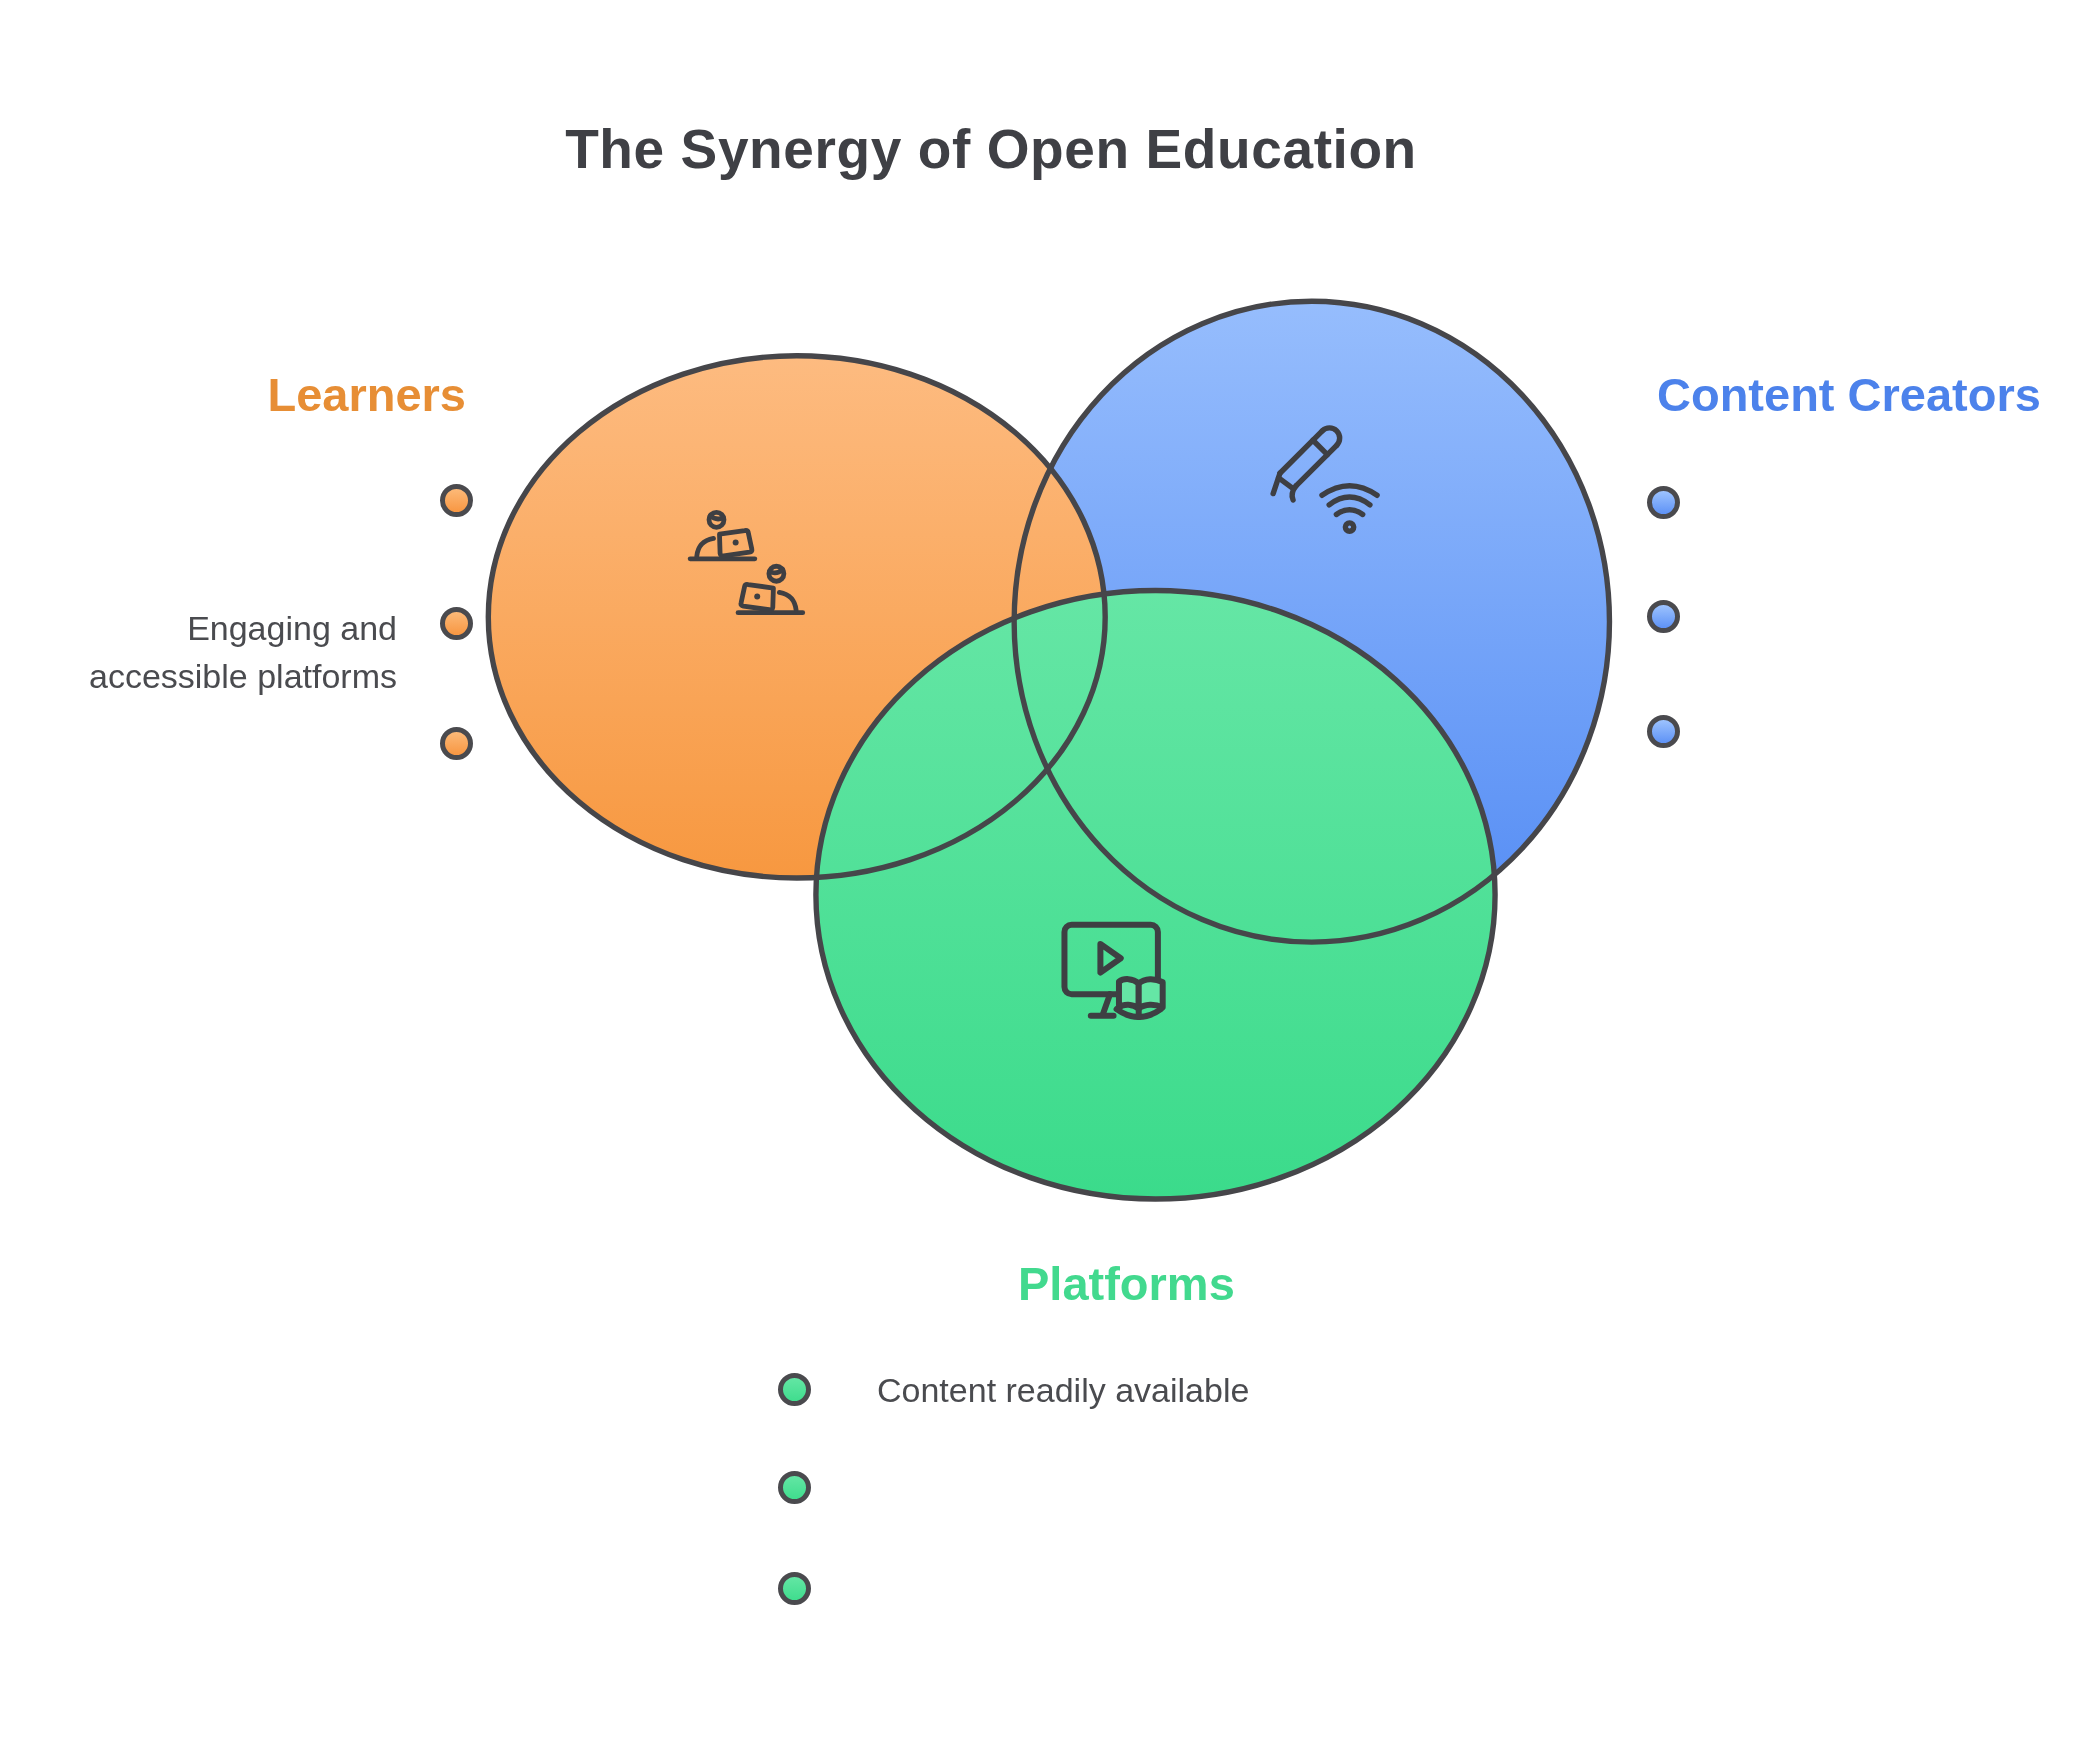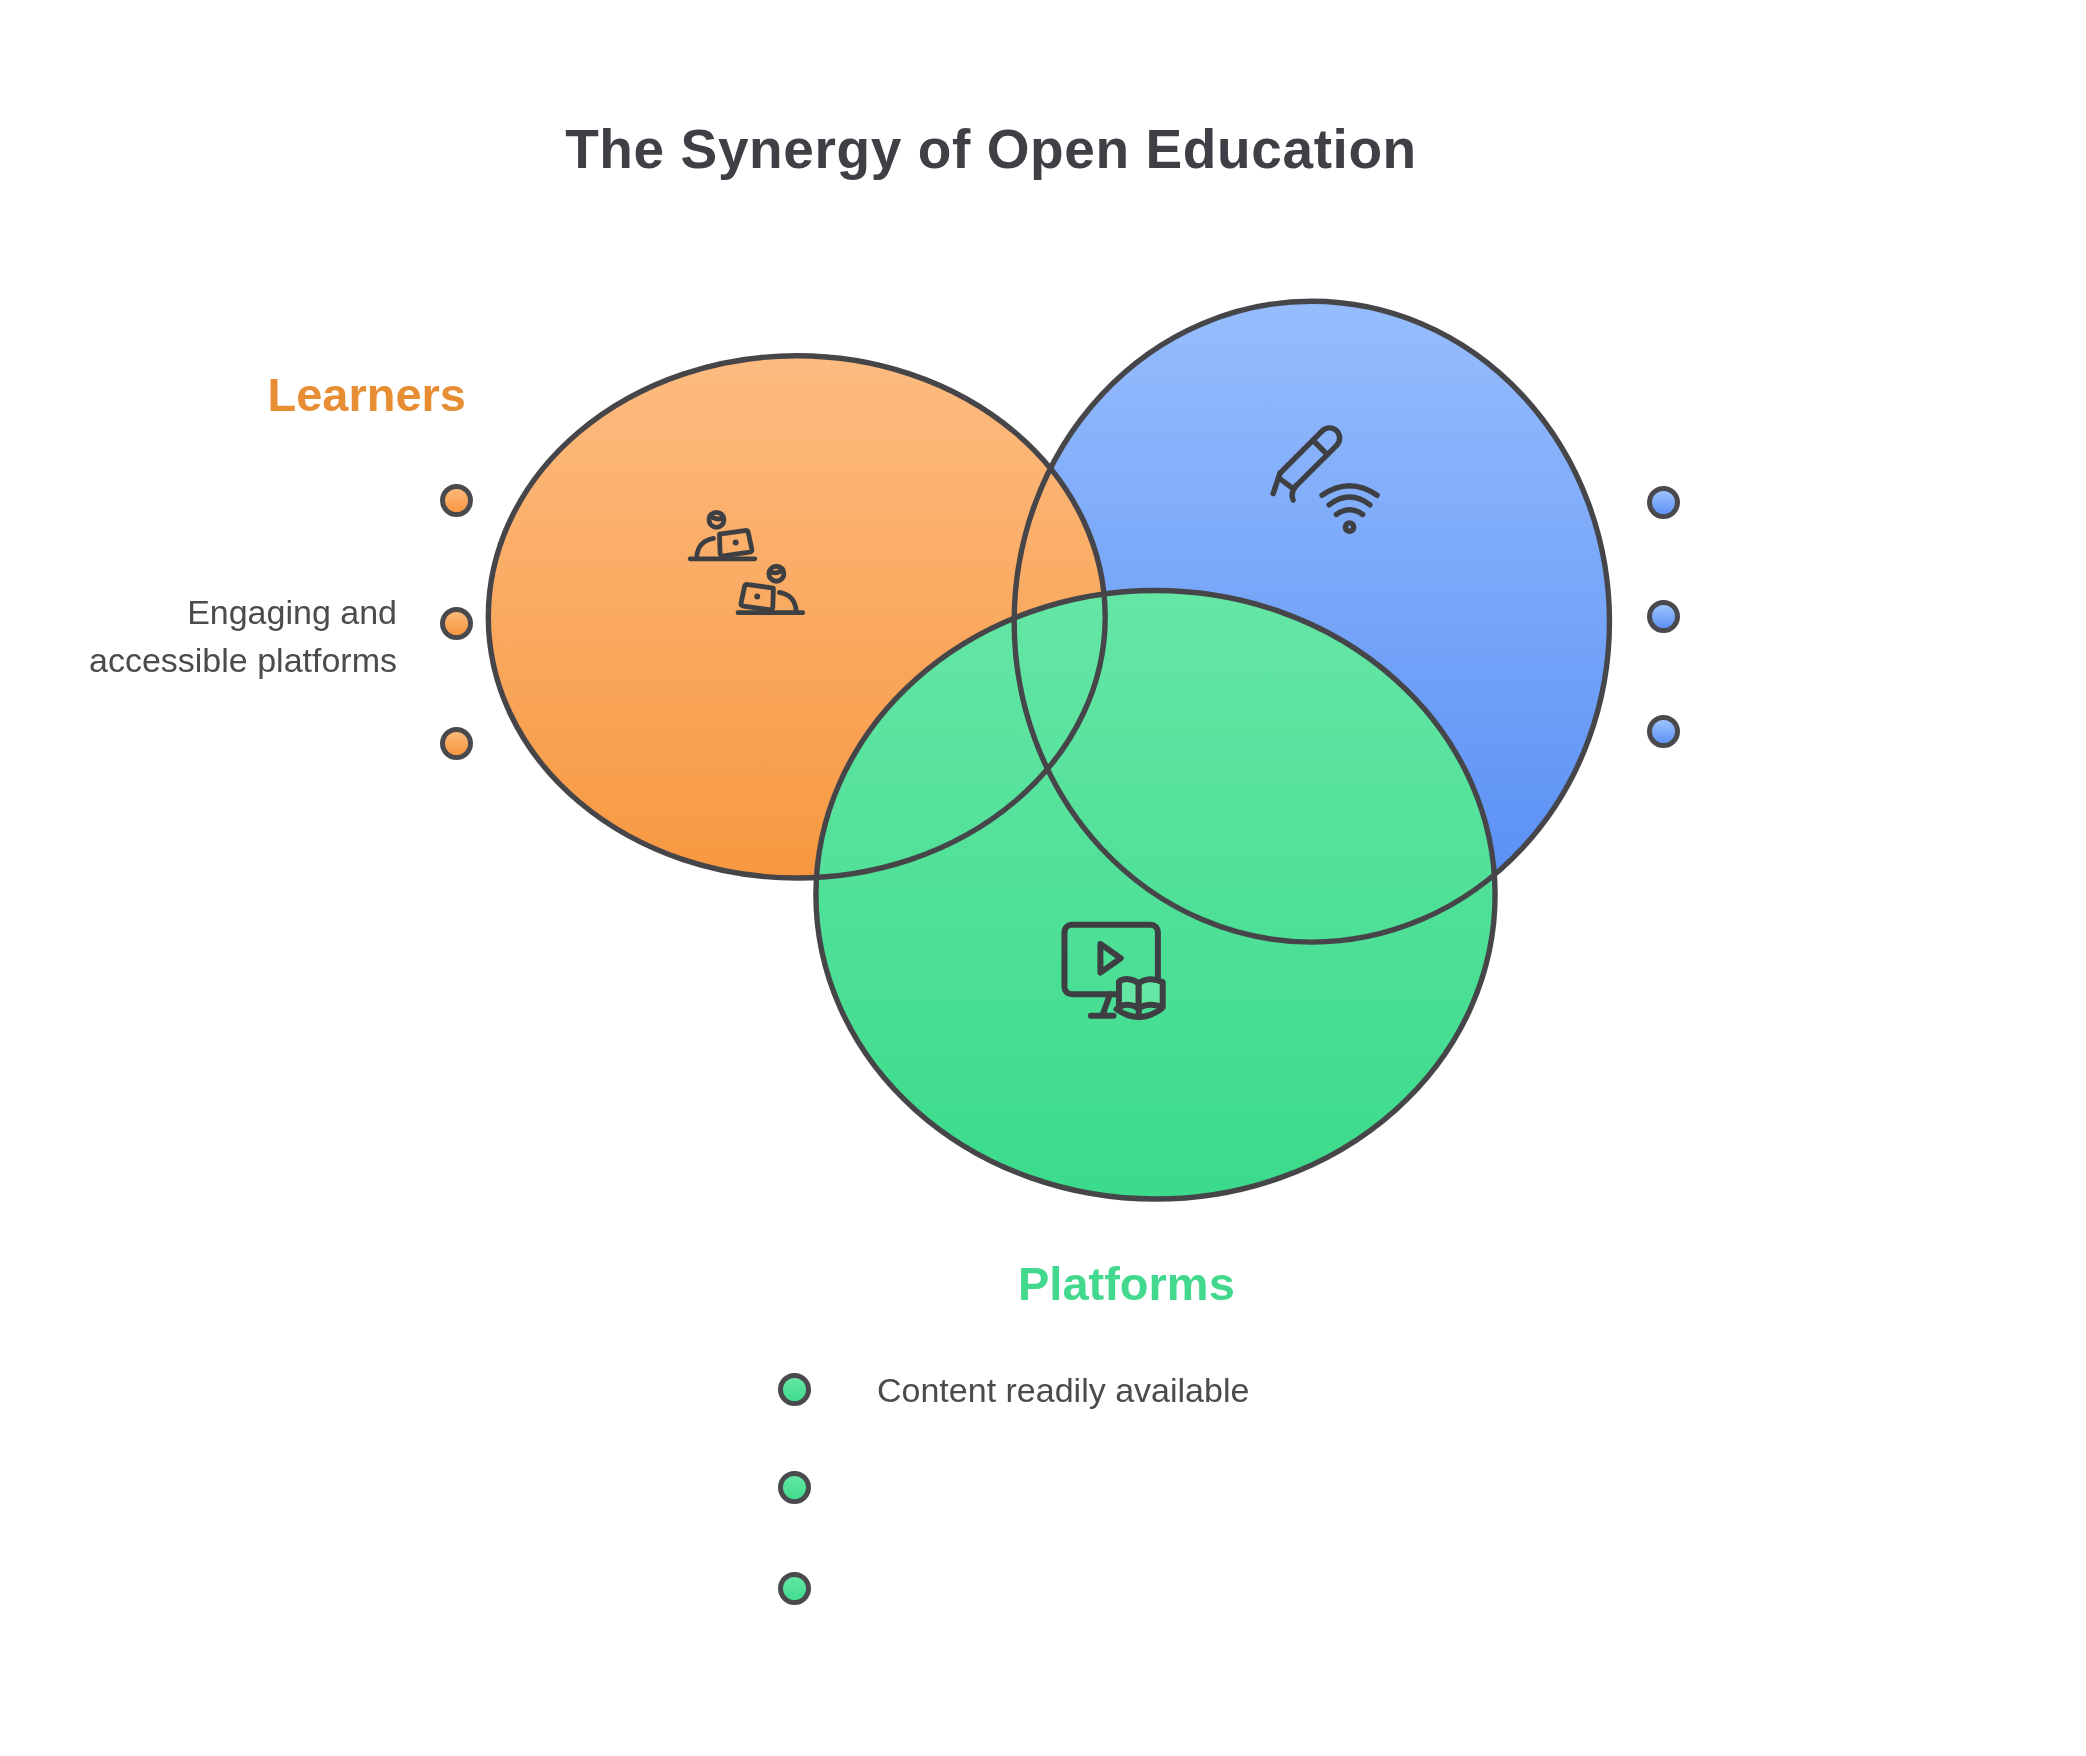--- a/index.html
+++ b/index.html
@@ -108,23 +108,24 @@
       <path d="M128,102 C118,93 103,93 95,99 L95,142 C103,136 118,136 128,144 Z" fill="url(#gradGreen)"></path>
       <path d="M128,102 C138,93 155,93 168,100 L168,142 C155,136 138,136 128,144 Z" fill="url(#gradGreen)"></path>
       <path d="M91,145 C106,156 120,158 128,158 C136,158 150,156 165,145"></path>
       <path d="M128,144 L128,158"></path>
     </g>
   </svg>
 
   <div class="main-title">The Synergy of Open Education</div>
 
   <div class="group-label label-learners">Learners</div>
+  <div class="group-label label-creators">Content Creators</div>
   <div class="group-label label-platforms">Platforms</div>
 
-  <div class="item-text item-left" style="top:588px;">Engaging and accessible platforms</div>
+  <div class="item-text item-left" style="top:604px;">Engaging and accessible platforms</div>
   <div class="bullet orange" style="left:440px;top:484px;"></div>
   <div class="bullet orange" style="left:440px;top:607px;"></div>
   <div class="bullet orange" style="left:440px;top:727px;"></div>
 
   <div class="bullet blue" style="left:1647px;top:486px;"></div>
   <div class="bullet blue" style="left:1647px;top:600px;"></div>
   <div class="bullet blue" style="left:1647px;top:715px;"></div>
 
   <div class="item-text item-green" style="top:1366px;margin-left:32px;">Content readily available</div>
   <div class="bullet green" style="left:778px;top:1373px;"></div>

